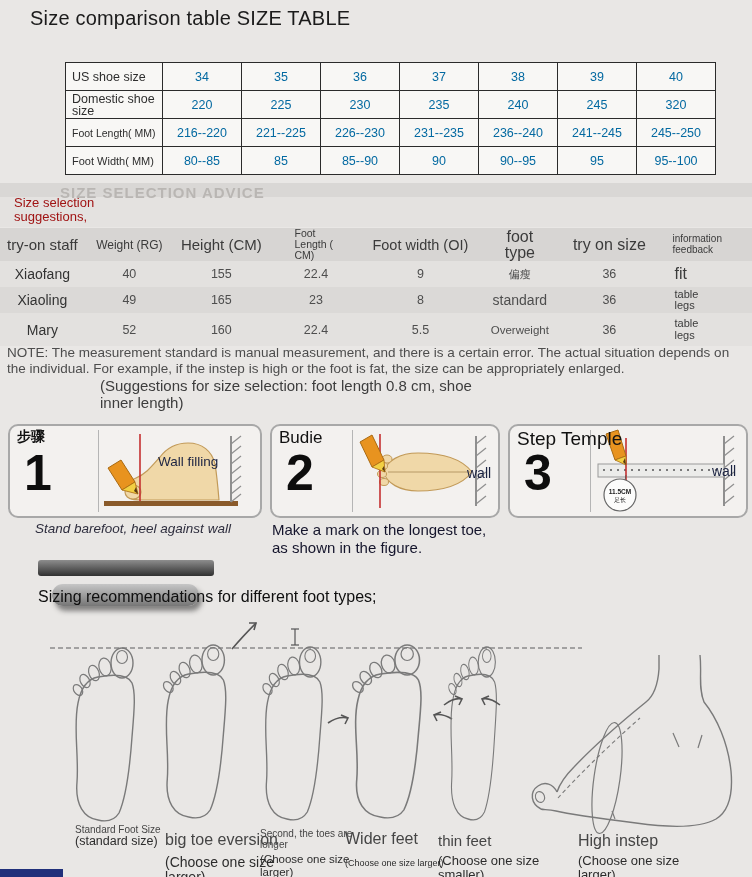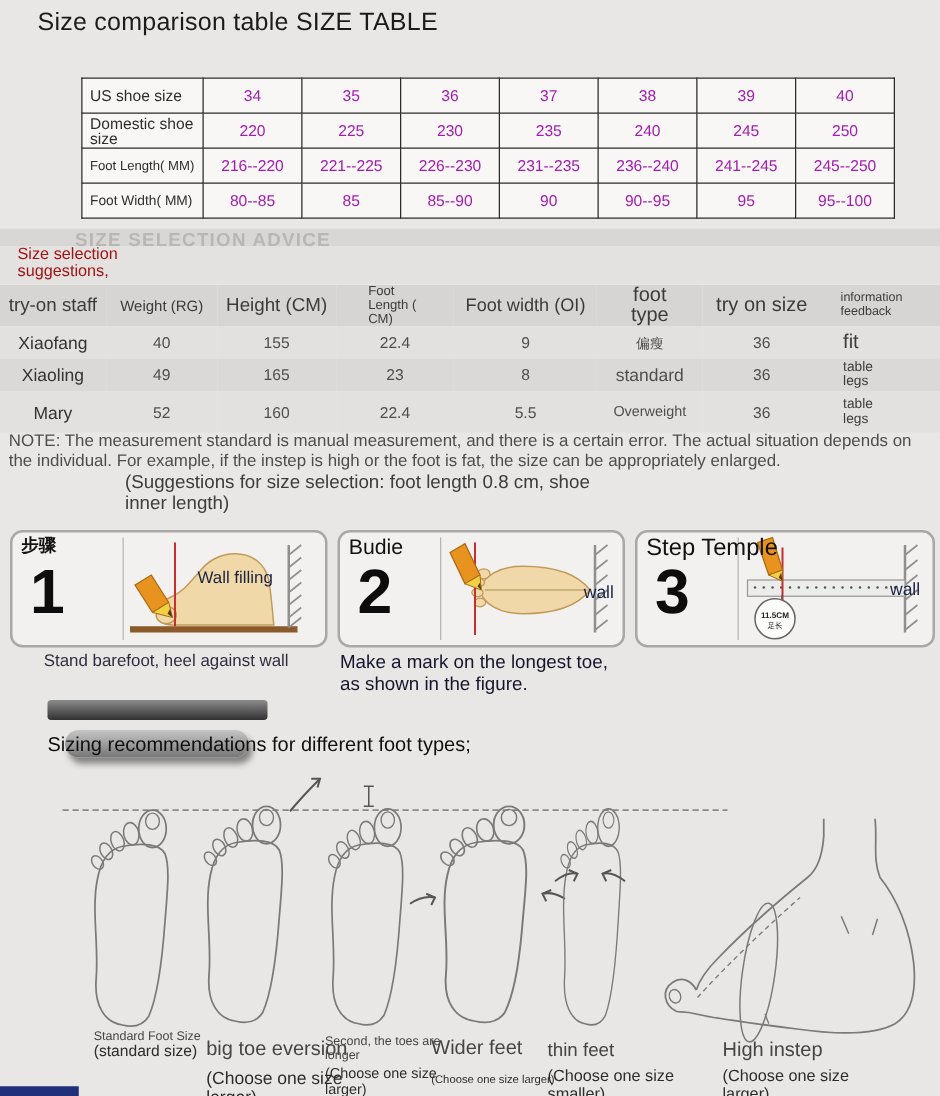--- a/index.html
+++ b/index.html
@@ -3,21 +3,21 @@
 <meta charset="utf-8">
 <style>
   html,body{margin:0;padding:0;}
   .page{position:relative;width:752px;height:877px;background:#e9e7e5;overflow:hidden;
         font-family:"Liberation Sans","DejaVu Sans",sans-serif;color:#222;}
   .abs{position:absolute;}
   
   .title{left:30px;top:7px;font-size:20px;color:#1b1b1b;letter-spacing:.2px;}
   
   .t1{left:65px;top:62px;border-collapse:collapse;background:#f8f7f5;}
-  .t1 td,.t1 th{border:1px solid #2b2b2b;font-weight:normal;color:#a21caf;}
+  .t1 td,.t1 th{border:1px solid #2b2b2b;font-weight:normal;color:#0369a1;}
   .t1 th{width:88px;text-align:left;padding:1px 2px 1px 6px;font-size:12.5px;line-height:12px;color:#2e2e2e;}
   .t1 td{width:76px;text-align:center;font-size:12.5px;}
   .t1 tr{height:28px;}
   .t1 tr.r2 th{font-size:10.5px;}
   .t1 tr.r3 th{font-size:11px;}
   
   .band1{left:0;top:183px;width:752px;height:14px;background:#d9d7d5;}
   .band2{left:0;top:197px;width:752px;height:30px;background:#e4e2e0;}
   .watermark{left:60px;top:184px;font-size:15px;font-weight:bold;color:#b9b6b3;letter-spacing:1px;}
   .rednote{left:14px;top:196px;font-size:13px;line-height:14px;color:#a01313;}
@@ -53,21 +53,21 @@
   .bx2{left:270px;width:230px;}
   .bx3{left:508px;width:240px;}
   .step-badge{position:absolute;left:7px;top:2px;font-size:14px;font-weight:bold;color:#111;white-space:nowrap;z-index:2;}
   .bx2 .step-badge{font-size:17px;font-weight:normal;}
   .bx3 .step-badge{font-size:19px;font-weight:normal;}
   .step-num{position:absolute;left:14px;top:16px;font-size:50px;font-weight:bold;color:#0d0d0d;line-height:62px;}
   .step-div{position:absolute;left:88px;top:4px;bottom:4px;width:1px;background:#b5b5b5;}
   .bx2 .step-div,.bx3 .step-div{left:80px;}
   .step-art{position:absolute;top:2px;right:2px;}
   
-  .cap-s1{left:35px;top:521px;width:230px;font-size:13.5px;color:#2e2e3e;}
+  .cap-s1{left:35px;top:521px;width:230px;font-size:13.5px;color:#2e2e3e;font-style:italic;}
   .cap-b1{left:40px;top:537px;width:232px;font-size:15.5px;line-height:17.5px;color:#15152c;z-index:2;}
   .shadowbar{left:38px;top:560px;width:176px;height:16px;background:linear-gradient(180deg,#8d8d8d,#303030);border-radius:3px;z-index:1;}
   .cap-2{left:272px;top:521px;width:232px;font-size:15px;line-height:18px;color:#15152c;}
   .cap-3a{left:512px;top:517px;width:232px;font-size:11.5px;line-height:12.5px;color:#2e2e3e;}
   .cap-3b{left:512px;top:541px;width:240px;font-size:15.5px;line-height:18px;color:#15152c;}
   
   .pill{left:52px;top:584px;width:147px;height:22px;border-radius:11px;
         background:linear-gradient(180deg,#c6c6c6,#767676);box-shadow:3px 5px 5px rgba(50,50,50,.55);z-index:1;}
   .sizing{left:38px;top:588px;font-size:16px;color:#0f0f0f;z-index:2;}
   
@@ -104,21 +104,21 @@
           <td>40</td>
     </tr>
     <tr class="r1">
       <th>Domestic shoe size</th>
       <td>220</td>
           <td>225</td>
           <td>230</td>
           <td>235</td>
           <td>240</td>
           <td>245</td>
-          <td>250</td>
+          <td>320</td>
     </tr>
     <tr class="r2">
       <th>Foot Length( MM)</th>
       <td>216--220</td>
           <td>221--225</td>
           <td>226--230</td>
           <td>231--235</td>
           <td>236--240</td>
           <td>241--245</td>
           <td>245--250</td>

